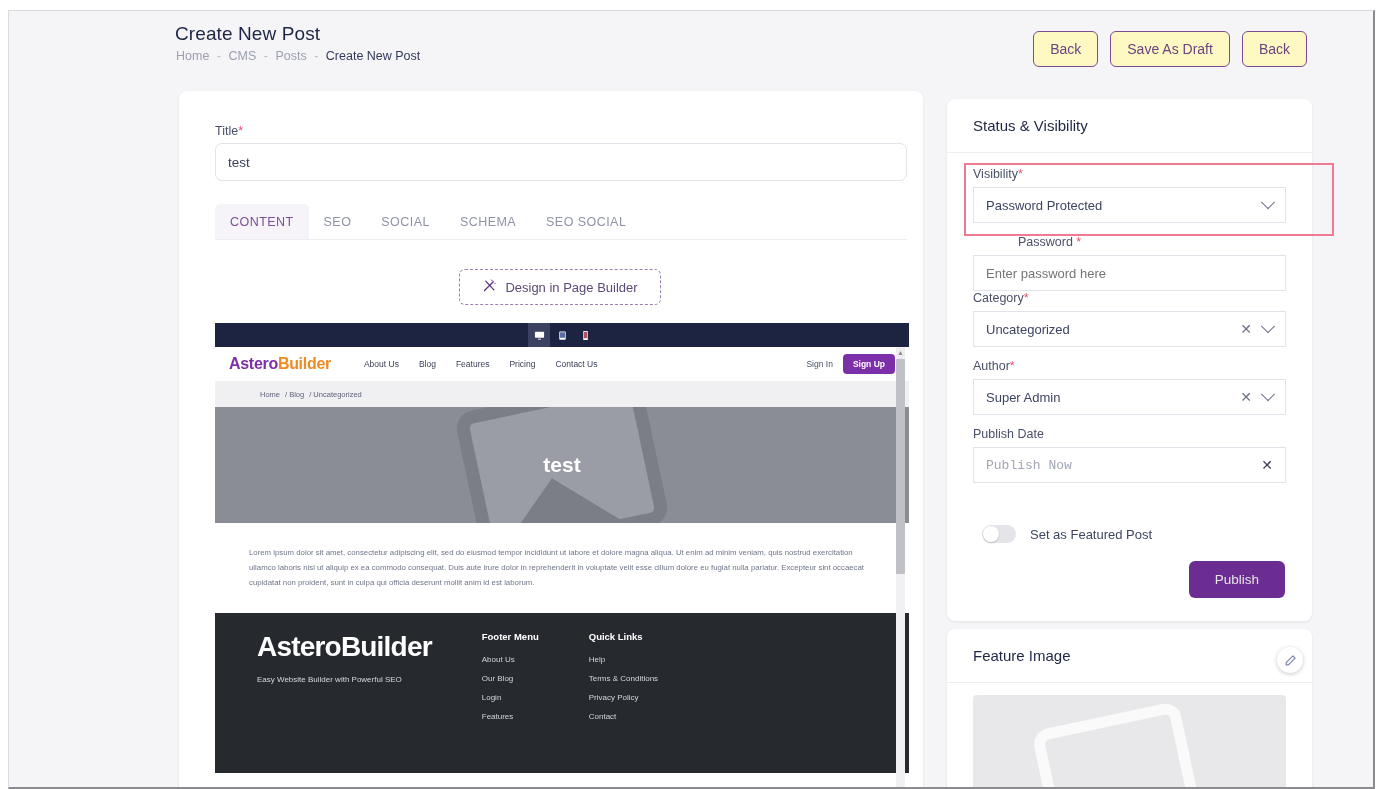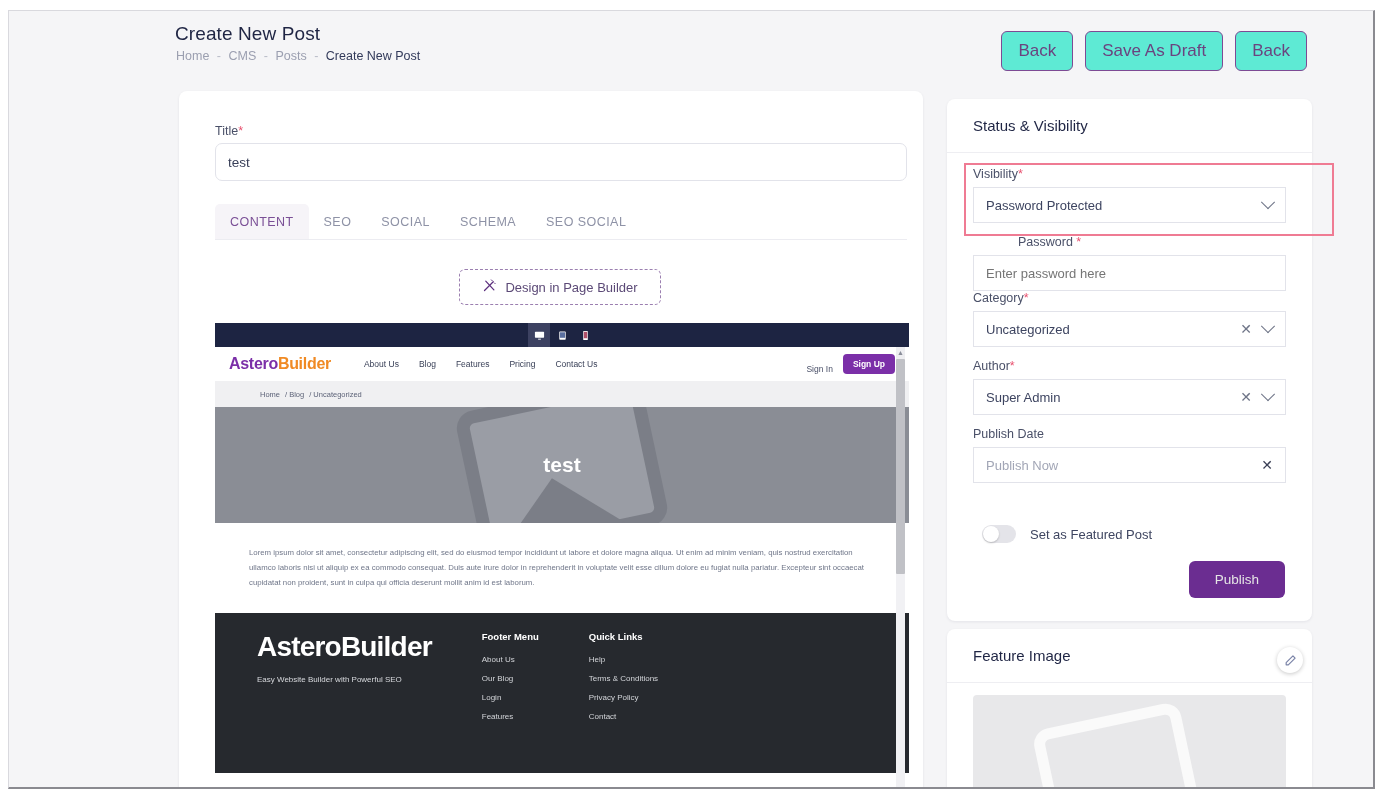--- a/index.html
+++ b/index.html
@@ -34,23 +34,23 @@
   #breadcrumb .sep { color: #b9bcc8; padding: 0 4px; }
   #breadcrumb .cur { color: #323a5a; }
 
   #top-actions {
     position: absolute; right: 66px; top: 20px;
     display: flex; gap: 12px;
   }
   .obtn {
     border: 1px solid #7d4a94;
     color: #6b437f;
-    background: #5eead4;
+    background: #fef9c3;
     border-radius: 6px;
-    font-size: 17px;
+    font-size: 14px;
     padding: 9px 16px;
     min-width: 64px;
     text-align: center;
     cursor: pointer;
   }
 
   
   #left-card {
     position: absolute; left: 170px; top: 80px;
     width: 744px; height: 700px;
@@ -118,21 +118,21 @@
   #pv-body { position: relative; height: 444px; background: #fff; }
   #pv-nav {
     height: 34px; display: flex; align-items: center;
     padding: 0 14px; background: #fff;
   }
   .logo { font-size: 16px; font-weight: bold; letter-spacing: -.3px; }
   .logo .a { color: #7b2fa8; }
   .logo .b { color: #f08a24; }
   #pv-menu { display: flex; gap: 20px; margin-left: 33px; }
   .pv-mi { font-size: 8.5px; color: #3a4158; cursor: pointer; }
-  #pv-right { margin-left: auto; display: flex; align-items: flex-end; gap: 10px; }
+  #pv-right { margin-left: auto; display: flex; align-items: center; gap: 10px; }
   #pv-signin { font-size: 8.5px; color: #4a5068; cursor: pointer; }
   #pv-signup {
     font-size: 8.5px; font-weight: bold; color: #fff; background: #7b2fa8;
     padding: 5px 10px; border-radius: 4px; cursor: pointer;
   }
   #pv-crumbs {
     height: 26px; background: #f0f0f2; display: flex; align-items: center;
     padding: 0 45px; font-size: 7.5px; color: #5d6378; gap: 5px;
   }
   #pv-hero {
@@ -196,21 +196,21 @@
   }
   .card-div { margin-top: 18px; border-top: 1px solid #eeeef2; }
 
   .rf-label { font-size: 12.5px; color: #4a5068; margin-bottom: 6px; }
   .rf-input {
     height: 36px; border: 1px solid #e2e3ea; border-radius: 0;
     background: #fff; display: flex; align-items: center;
     padding: 0 12px; font-size: 13px; color: #3d4460;
     position: relative; cursor: pointer;
   }
-  .rf-input .ph { color: #a2a6b6; }
+  .rf-input .ph { color: #a2a6b6; font-family: Liberation Mono, monospace; }
   .rf-ic { margin-left: auto; display: flex; align-items: center; gap: 11px; color: #7b8096; }
   .chev { width: 10px; height: 10px; border-right: 1.6px solid #6e7487; border-bottom: 1.6px solid #6e7487;
           transform: rotate(45deg) translate(-2px,-2px); }
   .xmark { font-size: 14px; color: #6e7487; line-height: 1; }
 
   #highlight-box {
     position: absolute; left: 17px; top: 64px;
     width: 370px; height: 73px;
     border: 2px solid #ef7b93; background: transparent;
     pointer-events: none;

